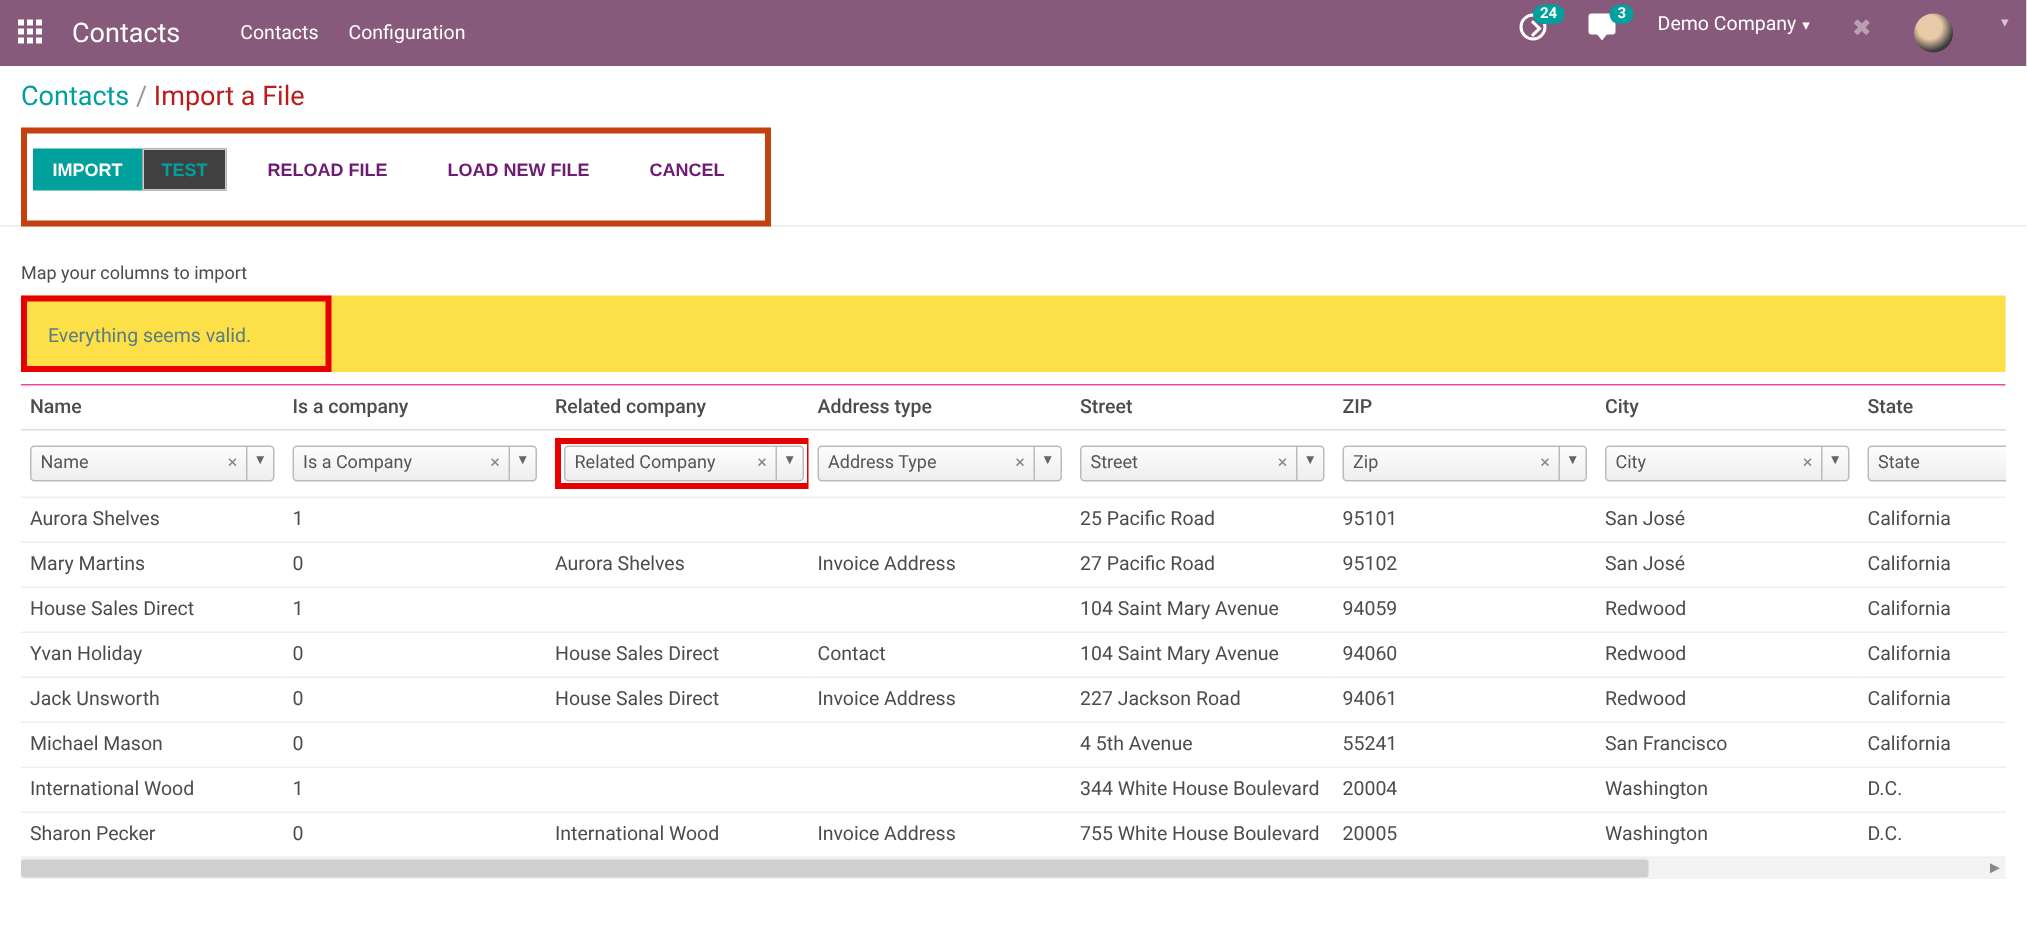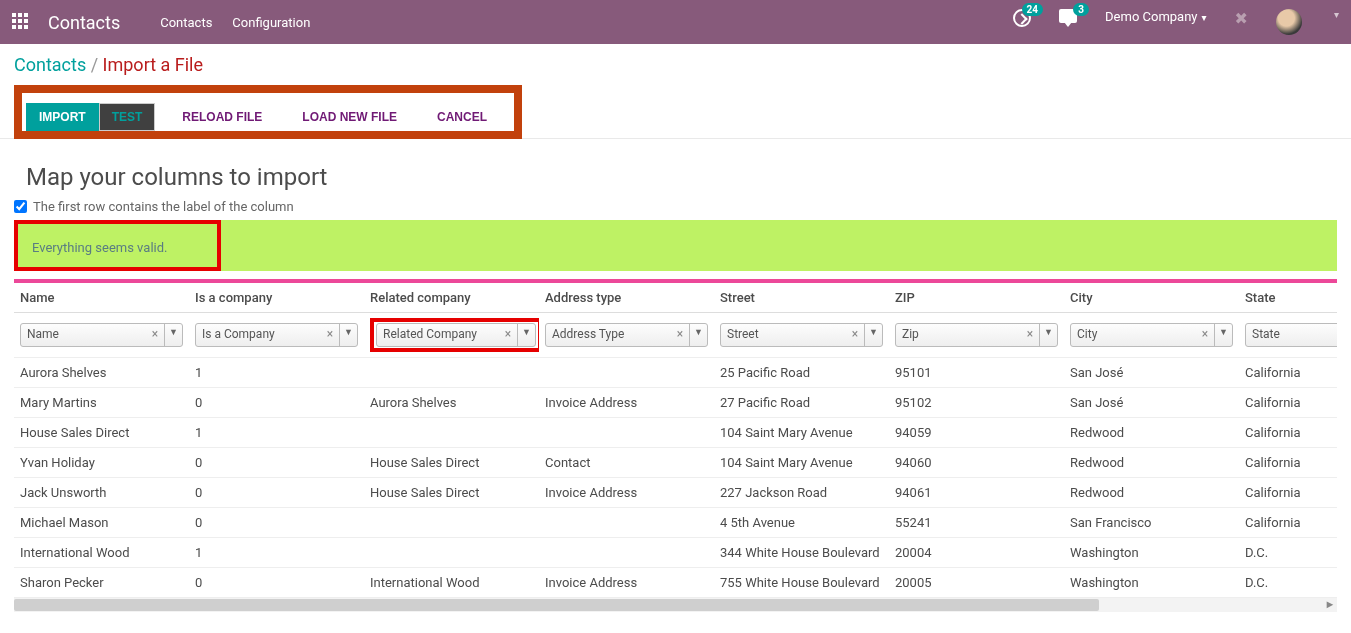--- a/index.html
+++ b/index.html
@@ -27,36 +27,36 @@
   .content { padding: 10px 14px 0 14px; }
   .breadcrumb { font-size: 18px; margin-bottom: 10px; }
   .breadcrumb a { color: #00a09d; text-decoration: none; }
   .breadcrumb .sep { color: #999; }
   .breadcrumb .current { color: #b91c1c; }
   .btn { border: 1px solid transparent; padding: 6px 12px; font-size: 12px; font-weight: bold; cursor: pointer; background: #404040; }
   .btn-import { background: #00a09d; color: #fff; }
   .btn-test { border: 1px solid #ccc; color: #00a09d; }
   .btn-link { color: #701a75; background: transparent; margin-left: 14px; }
 
-  .hi-box-1 { border: 8px solid #c2410c; display: inline-flex; padding: 10px 14px 0 4px; align-items: flex-start; }
+  .hi-box-1 { border: 4px solid #c2410c; display: inline-flex; padding: 10px 14px 20px 4px; align-items: flex-start; }
   .hi-box-2 { border: 4px solid #e60000; display: inline-block; padding: 16px 50px 12px 14px; }
   .hi-box-3 { border: 4px solid #e60000; padding: 1px 2px; display: inline-block; }
 
   hr.sep-line { border: none; border-top: 1px solid #e9e9e9; margin-top: -1px; }
 
   
-  .map-title { font-size: 24px; margin: 14px 0 8px 12px; font-weight: 400; }
+  .map-title { font-size: 12px; margin: 14px 0 8px 0; font-weight: 400; }
   .chk-row { display: flex; align-items: center; gap: 6px; margin-bottom: 6px; color: #666; }
   .chk-row input { width: 13px; height: 13px; }
 
-  .alert { background: #bef264; padding: 0; margin-bottom: 8px; }
+  .alert { background: #fde047; padding: 0; margin-bottom: 8px; }
   .alert-inner { color: #5a7d82; font-size: 13px; }
 
   
-  .table-wrap { overflow-x: auto; border-top: 4px solid #ec4899; }
+  .table-wrap { overflow-x: auto; border-top: 1px solid #ec4899; }
   table { border-collapse: collapse; width: 1340px; table-layout: fixed; }
   th, td { text-align: left; padding: 7px 6px; font-size: 13px; border-bottom: 1px solid #eee; white-space: nowrap; overflow: hidden; }
   th { font-weight: 500; color: #4c4c4c; background: #fff; border-bottom: 1px solid #ddd; }
   .col-name { width: 175px; }
   .col-comp { width: 175px; }
   .col-rel  { width: 175px; }
   .col-addr { width: 175px; }
   .col-street { width: 175px; }
   .col-zip  { width: 175px; }
   .col-city { width: 175px; }
@@ -126,24 +126,20 @@
     <button class="btn btn-test">TEST</button>
     <button class="btn btn-link">RELOAD FILE</button>
     <button class="btn btn-link">LOAD NEW FILE</button>
     <button class="btn btn-link">CANCEL</button>
   </div>
 </div>
 <hr class="sep-line">
 
 <div class="content">
   <div class="map-title">Map your columns to import</div>
-  <label class="chk-row">
-    <input type="checkbox" checked="" style="">
-    <span>The first row contains the label of the column</span>
-  </label>
 
   <div class="alert">
     <div class="hi-box-2">
       <span class="alert-inner">Everything seems valid.</span>
     </div>
   </div>
 
   <div class="table-wrap">
     <table>
       <colgroup>

